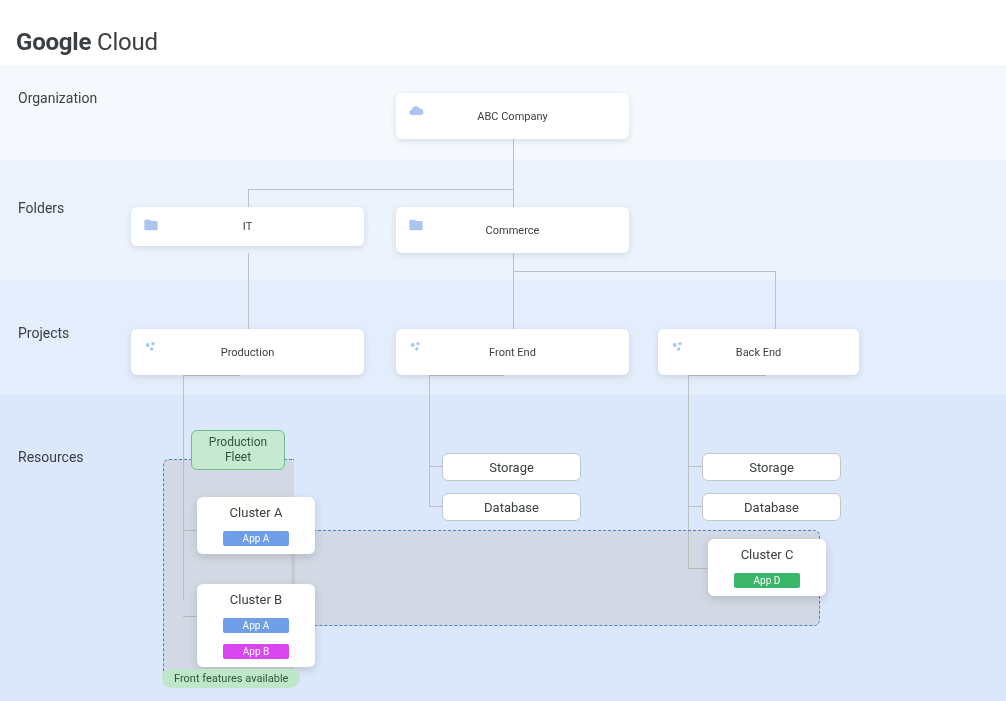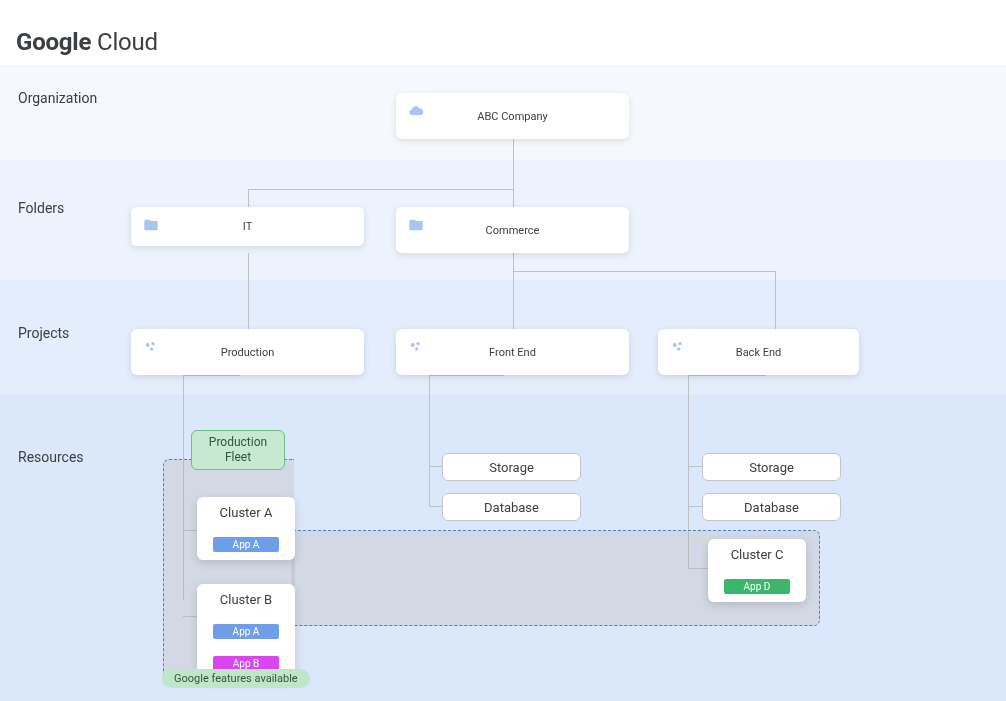--- a/index.html
+++ b/index.html
@@ -27,23 +27,23 @@
 
 .pill{position:absolute;background:#fff;border:1px solid #c4c7c9;border-radius:6px;display:flex;align-items:center;justify-content:center;color:#3c4043;font-size:13px}
 
 
 .fleet-zone{position:absolute;border:1.5px dashed #4a7fd6;border-radius:6px;background:rgba(180,170,150,0.22)}
 
 
 .fleet-label{position:absolute;background:#c7e9d2;border:1px solid #6cbf87;border-radius:6px;color:#2a5a3a;font-size:12px;text-align:center;padding:4px 10px;line-height:1.25}
 
 
-.cluster{position:absolute;background:#fff;border-radius:6px;box-shadow:0 3px 8px rgba(60,64,67,0.2);padding:8px 16px;text-align:center}
+.cluster{position:absolute;background:#fff;border-radius:6px;box-shadow:0 3px 8px rgba(60,64,67,0.2);padding:8px 26px;text-align:center}
 .cluster .title{color:#3c4043;font-size:13px;margin-bottom:5px}
-.app-tag{font-size:10px;color:#fff;padding:2px 0;margin-top:17px;border-radius:2px}
+.app-tag{font-size:10px;color:#fff;padding:2px 0;margin-top:11px;border-radius:2px}
 .app-blue{background:#6f9ee8}
 .app-olive{background:#d946ef}
 .app-green{background:#3cb66a}
 
 
 .footer-pill{position:absolute;background:#bfe6c9;border-radius:12px;color:#2a5a3a;font-size:11px;padding:3px 12px}
 
 
 .line{position:absolute;background:#bdc1c6}
 .line-v{width:1px}
@@ -184,15 +184,15 @@
     <div class="title">Cluster C</div>
     <div class="app-tag app-green">App D</div>
   </div>
 
   <div class="pill" style="left:442px;top:453px;width:137px;height:26px">Storage</div>
   <div class="pill" style="left:442px;top:493px;width:137px;height:26px">Database</div>
 
   <div class="pill" style="left:702px;top:453px;width:137px;height:26px">Storage</div>
   <div class="pill" style="left:702px;top:493px;width:137px;height:26px">Database</div>
 
-  <div class="footer-pill" style="left:162px;top:669px">Google features available</div>
+  <div class="footer-pill" style="left:162px;top:669px">Front features available</div>
 
 </div>
 
 </body></html>

